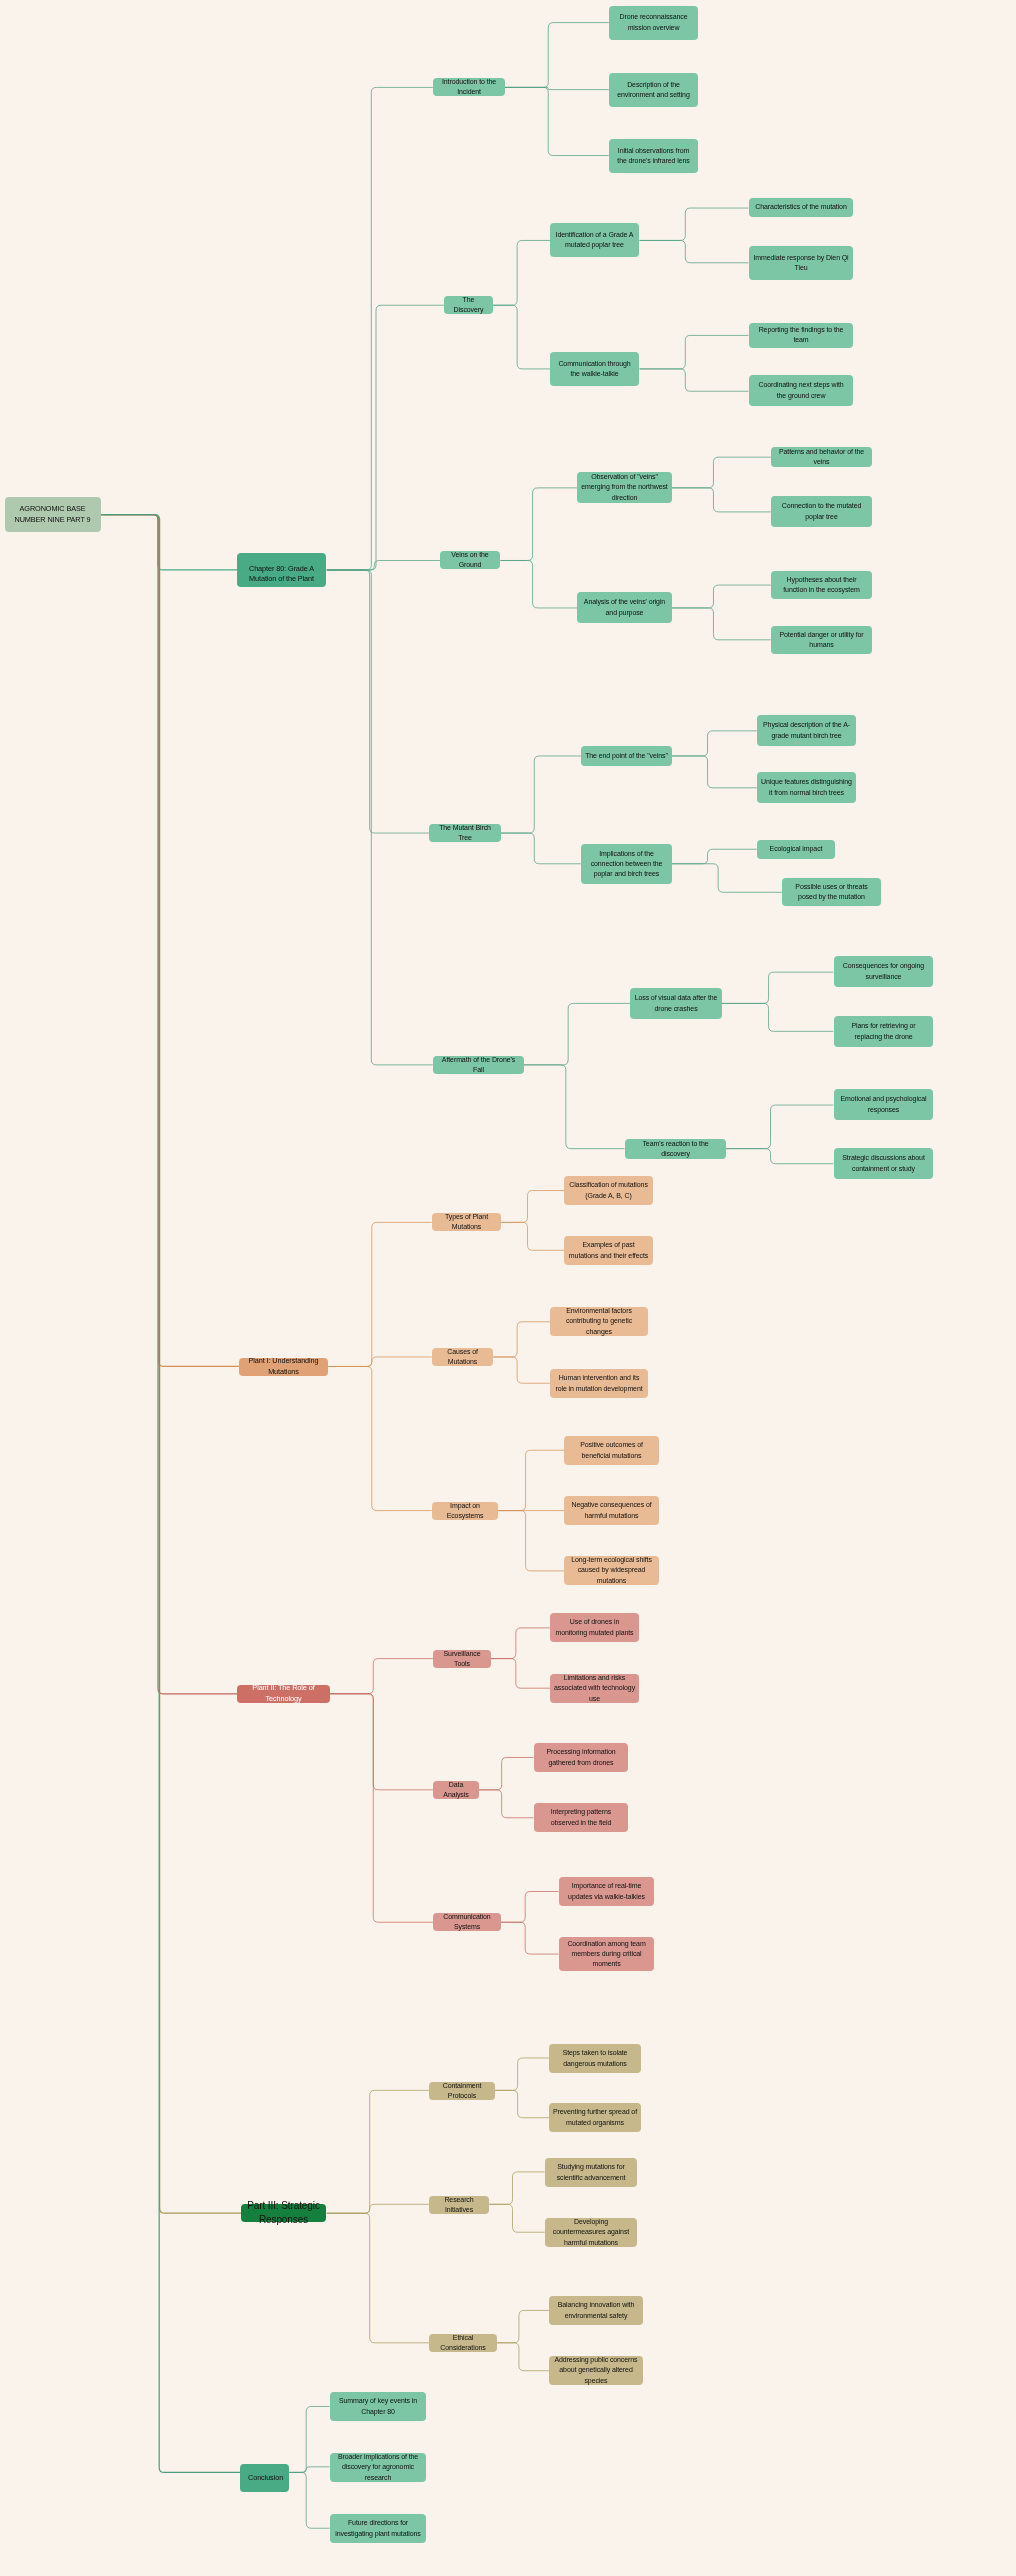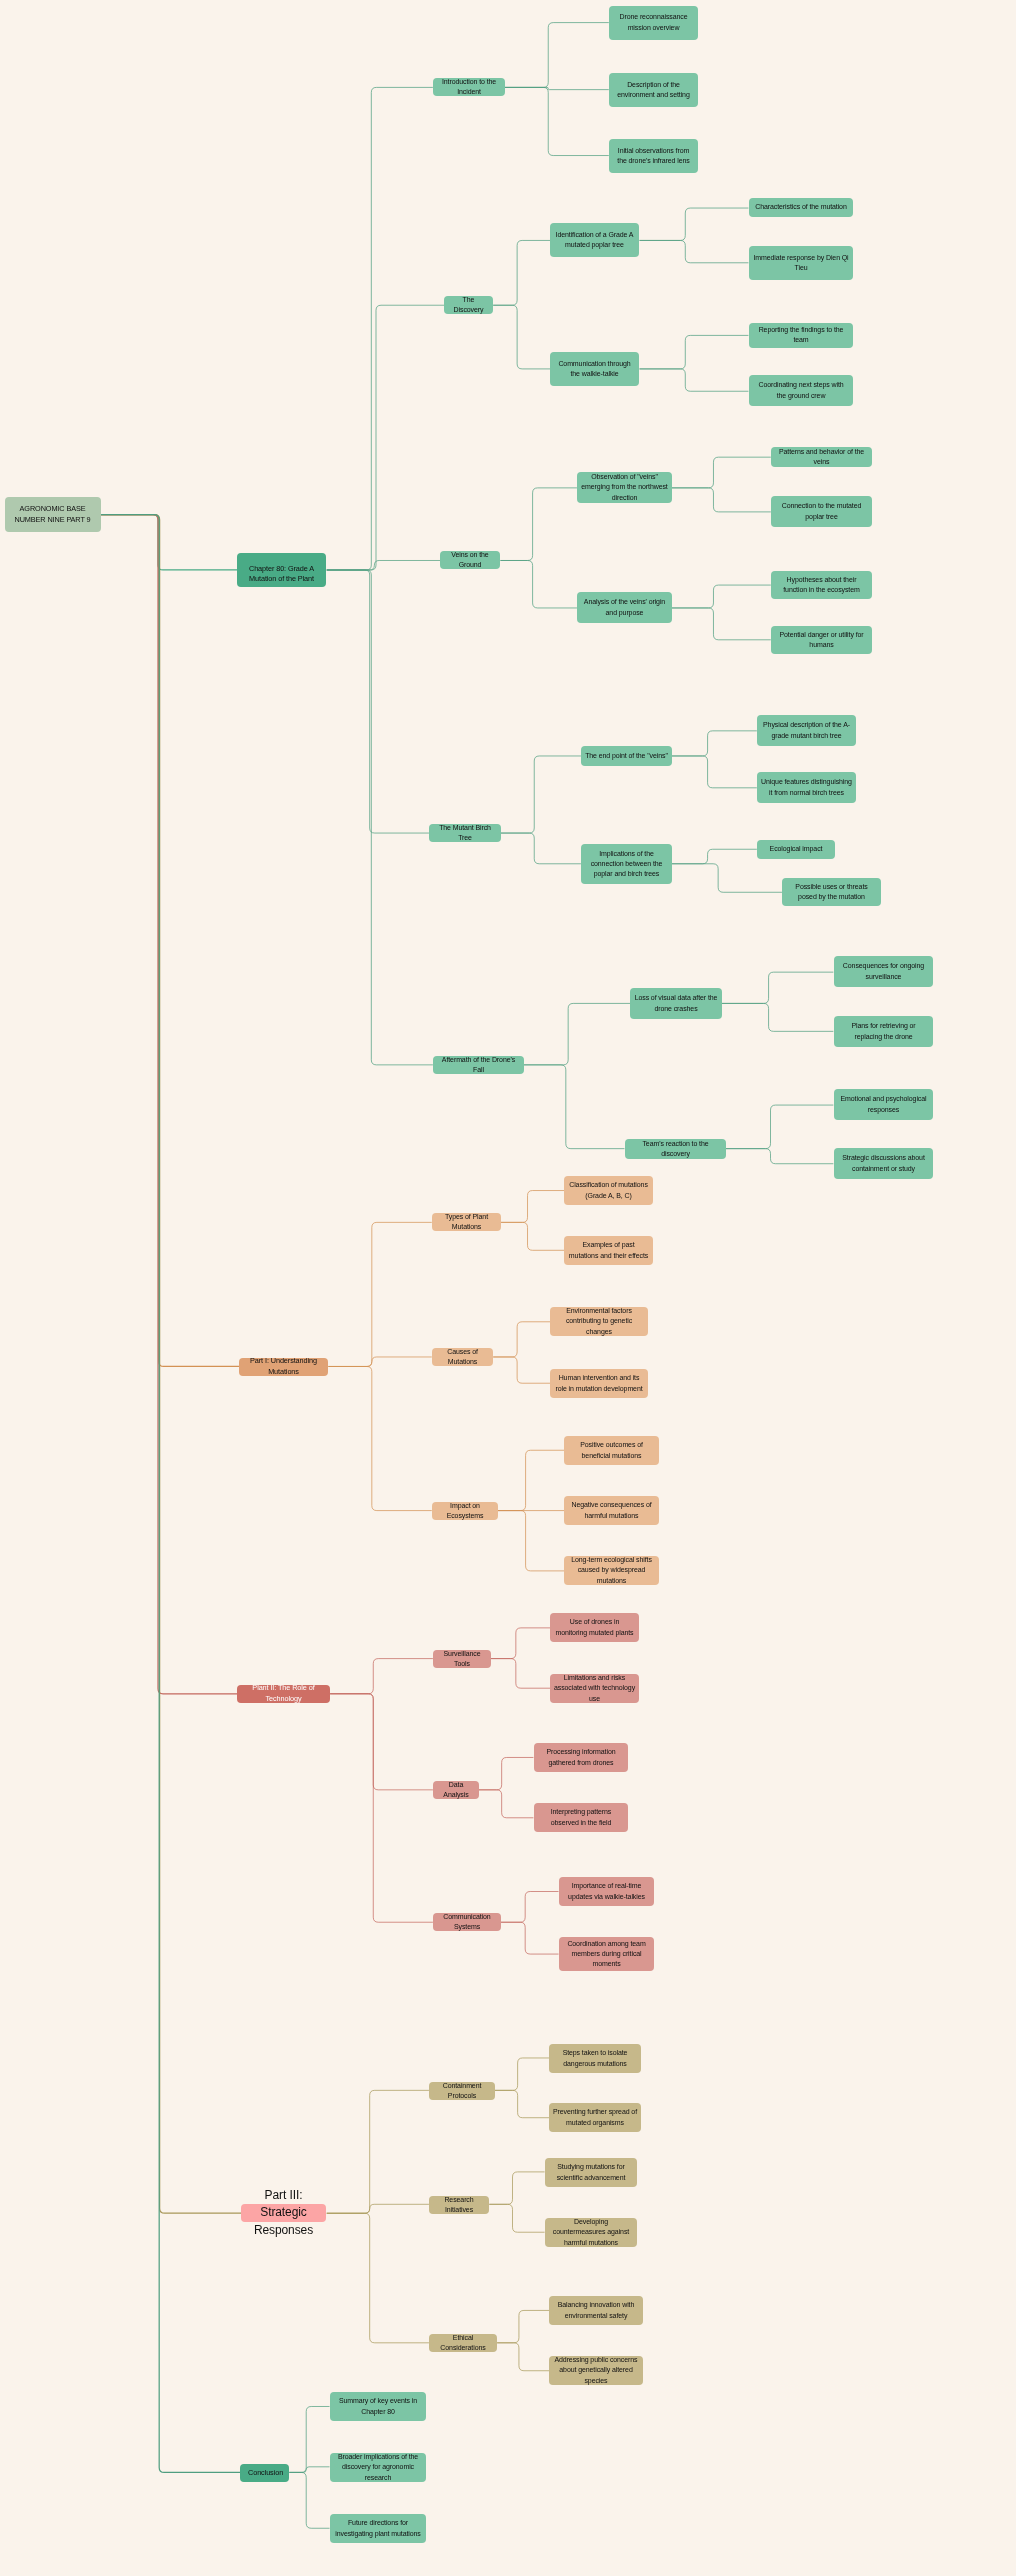--- a/index.html
+++ b/index.html
@@ -34,21 +34,21 @@
   .n-g-leaf{background:#7cc5a5;font-size:7px;}
   
   .n-o-main{background:#e0a275;font-size:7.3px;}
   .n-o-sub{background:#e9bb94;font-size:7px;}
   .n-o-leaf{background:#e9bb94;font-size:7px;}
   
   .n-r-main{background:#ce6f65;font-size:7.3px;color:#ffffff;}
   .n-r-sub{background:#d99790;font-size:7px;}
   .n-r-leaf{background:#d99790;font-size:7px;}
   
-  .n-y-main{background:#fca5a5;font-size:12px;}
+  .n-y-main{background:#15803d;font-size:10px;}
   .n-y-sub{background:#c6b88a;font-size:7px;}
   .n-y-leaf{background:#c6b88a;font-size:7px;}
 </style>
 </head>
 <body>
 
 <div id="canvas">
   <svg id="edges" xmlns="http://www.w3.org/2000/svg" viewBox="0 0 1819 4611" width="1016" height="2576">
       <path d="M 180 921 L 273.9 921 Q 282.9 921 282.9 930 L 282.9 1011 Q 282.9 1020 291.9 1020 L 425 1020" fill="none" stroke="#49ab86" stroke-width="2.2"></path>
       <path d="M 585 1020 L 655.8 1020 Q 664.8 1020 664.8 1011 L 664.8 165 Q 664.8 156 673.8 156 L 775 156" fill="none" stroke="#4f9e80" stroke-width="1.3"></path>
@@ -212,21 +212,21 @@
     <div class="node n-g-sub" style="left: 625px; top: 1139px; width: 101px; height: 20px;">
       <span>Team's reaction to the discovery</span>
     </div>
     <div class="node n-g-leaf" style="left: 834px; top: 1089px; width: 99px; height: 31px;">
       <span>Emotional and psychological responses</span>
     </div>
     <div class="node n-g-leaf" style="left: 834px; top: 1148px; width: 99px; height: 31px;">
       <span>Strategic discussions about containment or study</span>
     </div>
     <div class="node n-o-main" style="left: 239px; top: 1358px; width: 89px; height: 18px;">
-      <span>Part I: Understanding Mutations</span>
+      <span>Plant I: Understanding Mutations</span>
     </div>
     <div class="node n-o-sub" style="left: 432px; top: 1213px; width: 69px; height: 18px;">
       <span>Types of Plant Mutations</span>
     </div>
     <div class="node n-o-leaf" style="left: 564px; top: 1176px; width: 89px; height: 29px;">
       <span>Classification of mutations (Grade A, B, C)</span>
     </div>
     <div class="node n-o-leaf" style="left: 564px; top: 1236px; width: 89px; height: 29px;">
       <span>Examples of past mutations and their effects</span>
     </div>
@@ -304,21 +304,21 @@
     </div>
     <div class="node n-y-sub" style="left: 429px; top: 2334px; width: 68px; height: 18px;">
       <span>Ethical Considerations</span>
     </div>
     <div class="node n-y-leaf" style="left: 549px; top: 2296px; width: 94px; height: 29px;">
       <span>Balancing innovation with environmental safety</span>
     </div>
     <div class="node n-y-leaf" style="left: 549px; top: 2356px; width: 94px; height: 29px;">
       <span>Addressing public concerns about genetically altered species</span>
     </div>
-    <div class="node n-g-main" style="left: 240px; top: 2464px; width: 49px; height: 18px; padding-left: 6px;">
+    <div class="node n-g-main" style="left: 240px; top: 2464px; width: 49px; height: 28px; padding-left: 6px;">
       <span>Conclusion</span>
     </div>
     <div class="node n-g-leaf" style="left: 330px; top: 2392px; width: 96px; height: 29px;">
       <span>Summary of key events in Chapter 80</span>
     </div>
     <div class="node n-g-leaf" style="left: 330px; top: 2453px; width: 96px; height: 29px;">
       <span>Broader implications of the discovery for agronomic research</span>
     </div>
     <div class="node n-g-leaf" style="left: 330px; top: 2514px; width: 96px; height: 29px;">
       <span>Future directions for investigating plant mutations</span>

